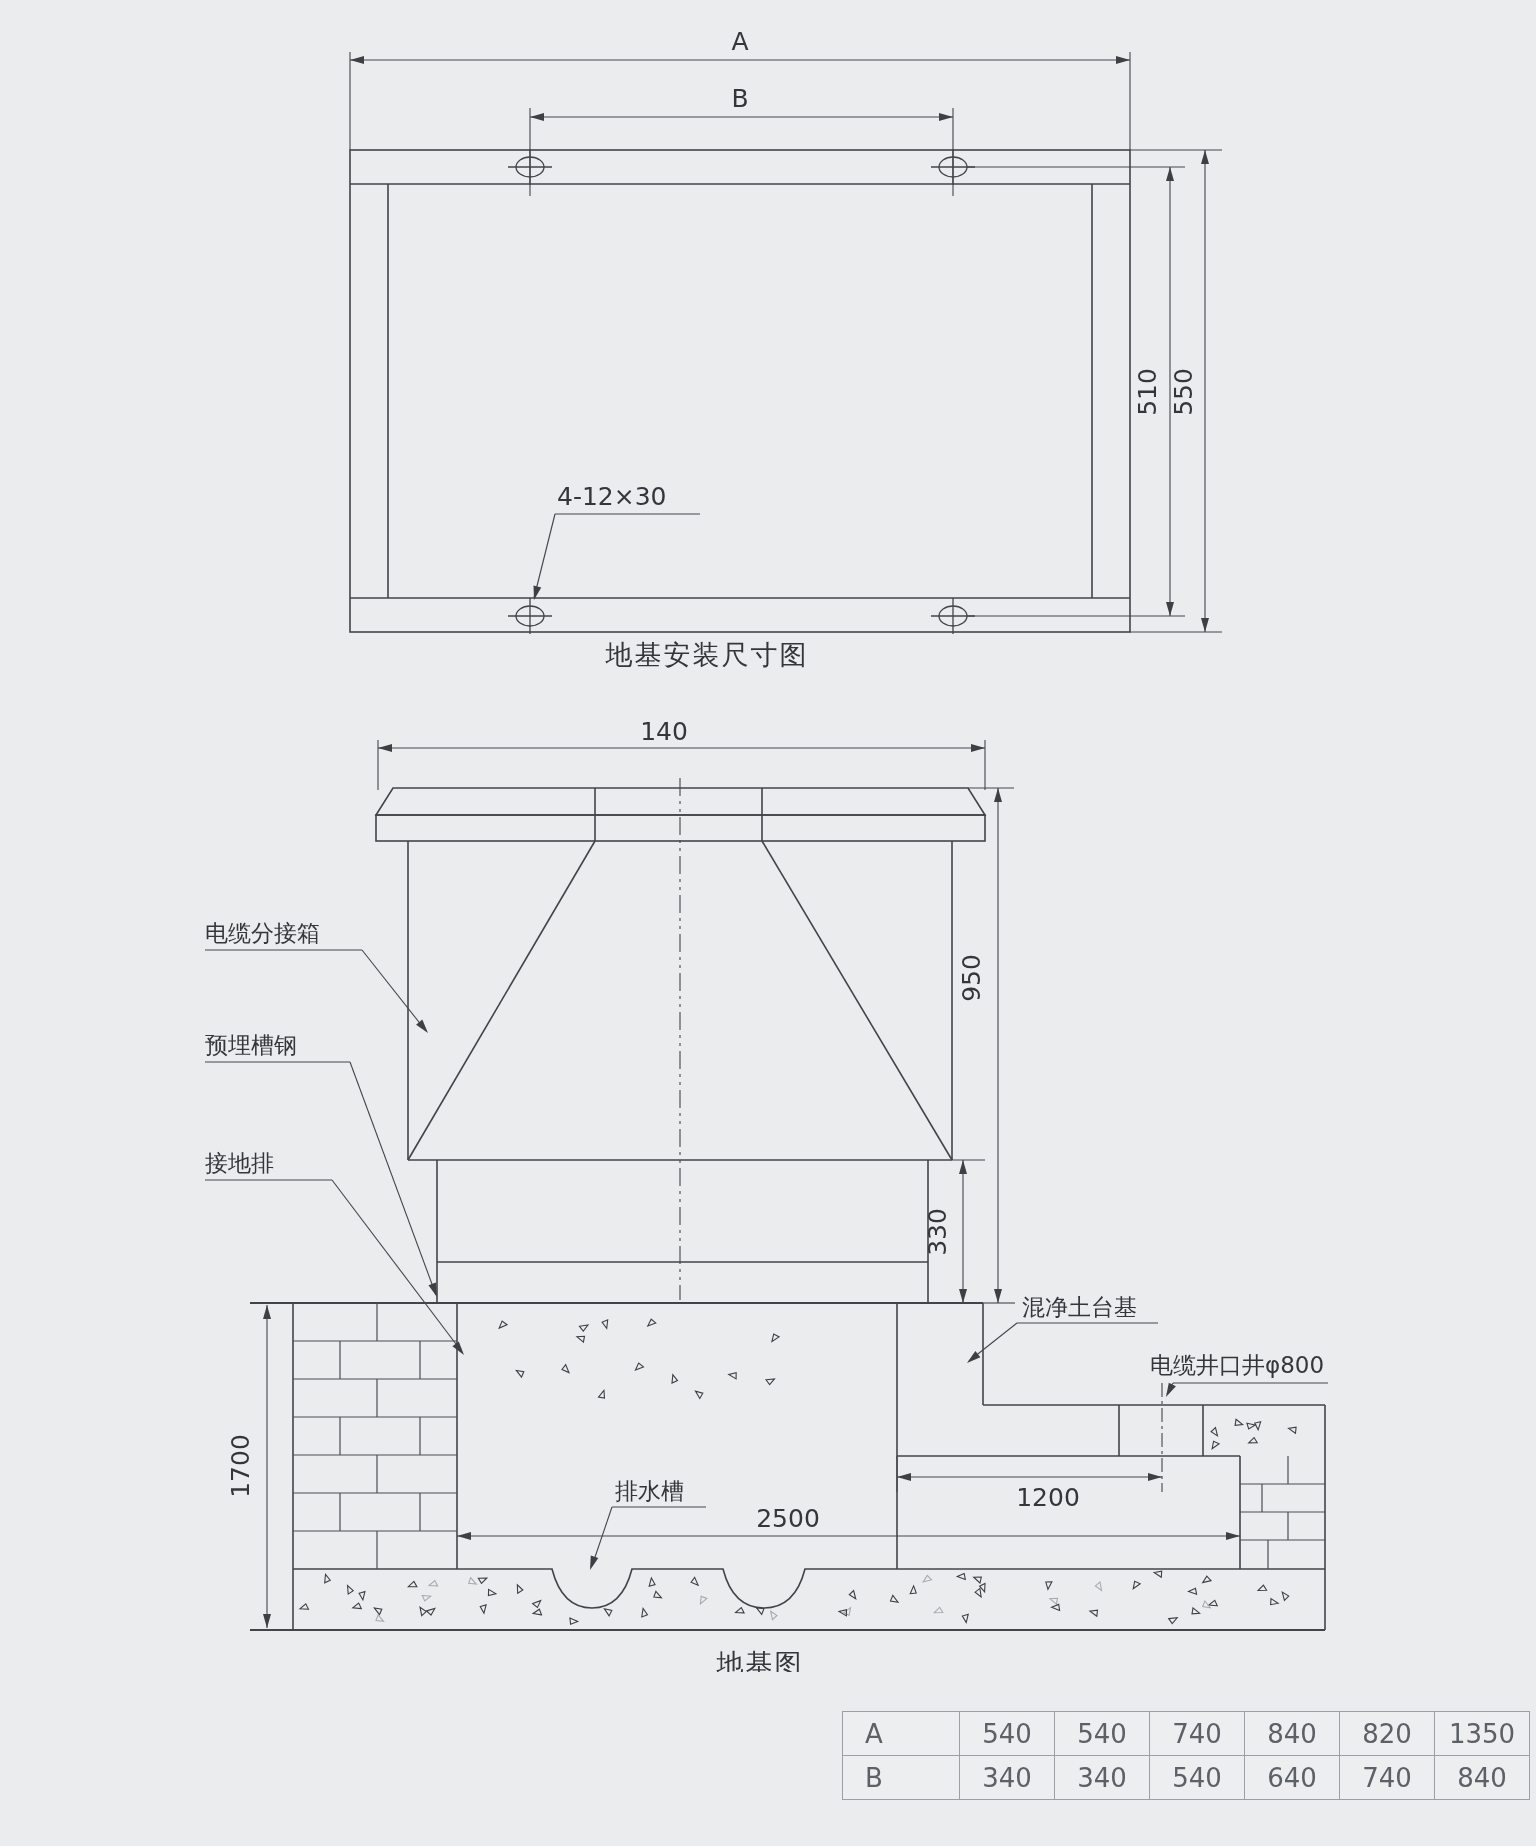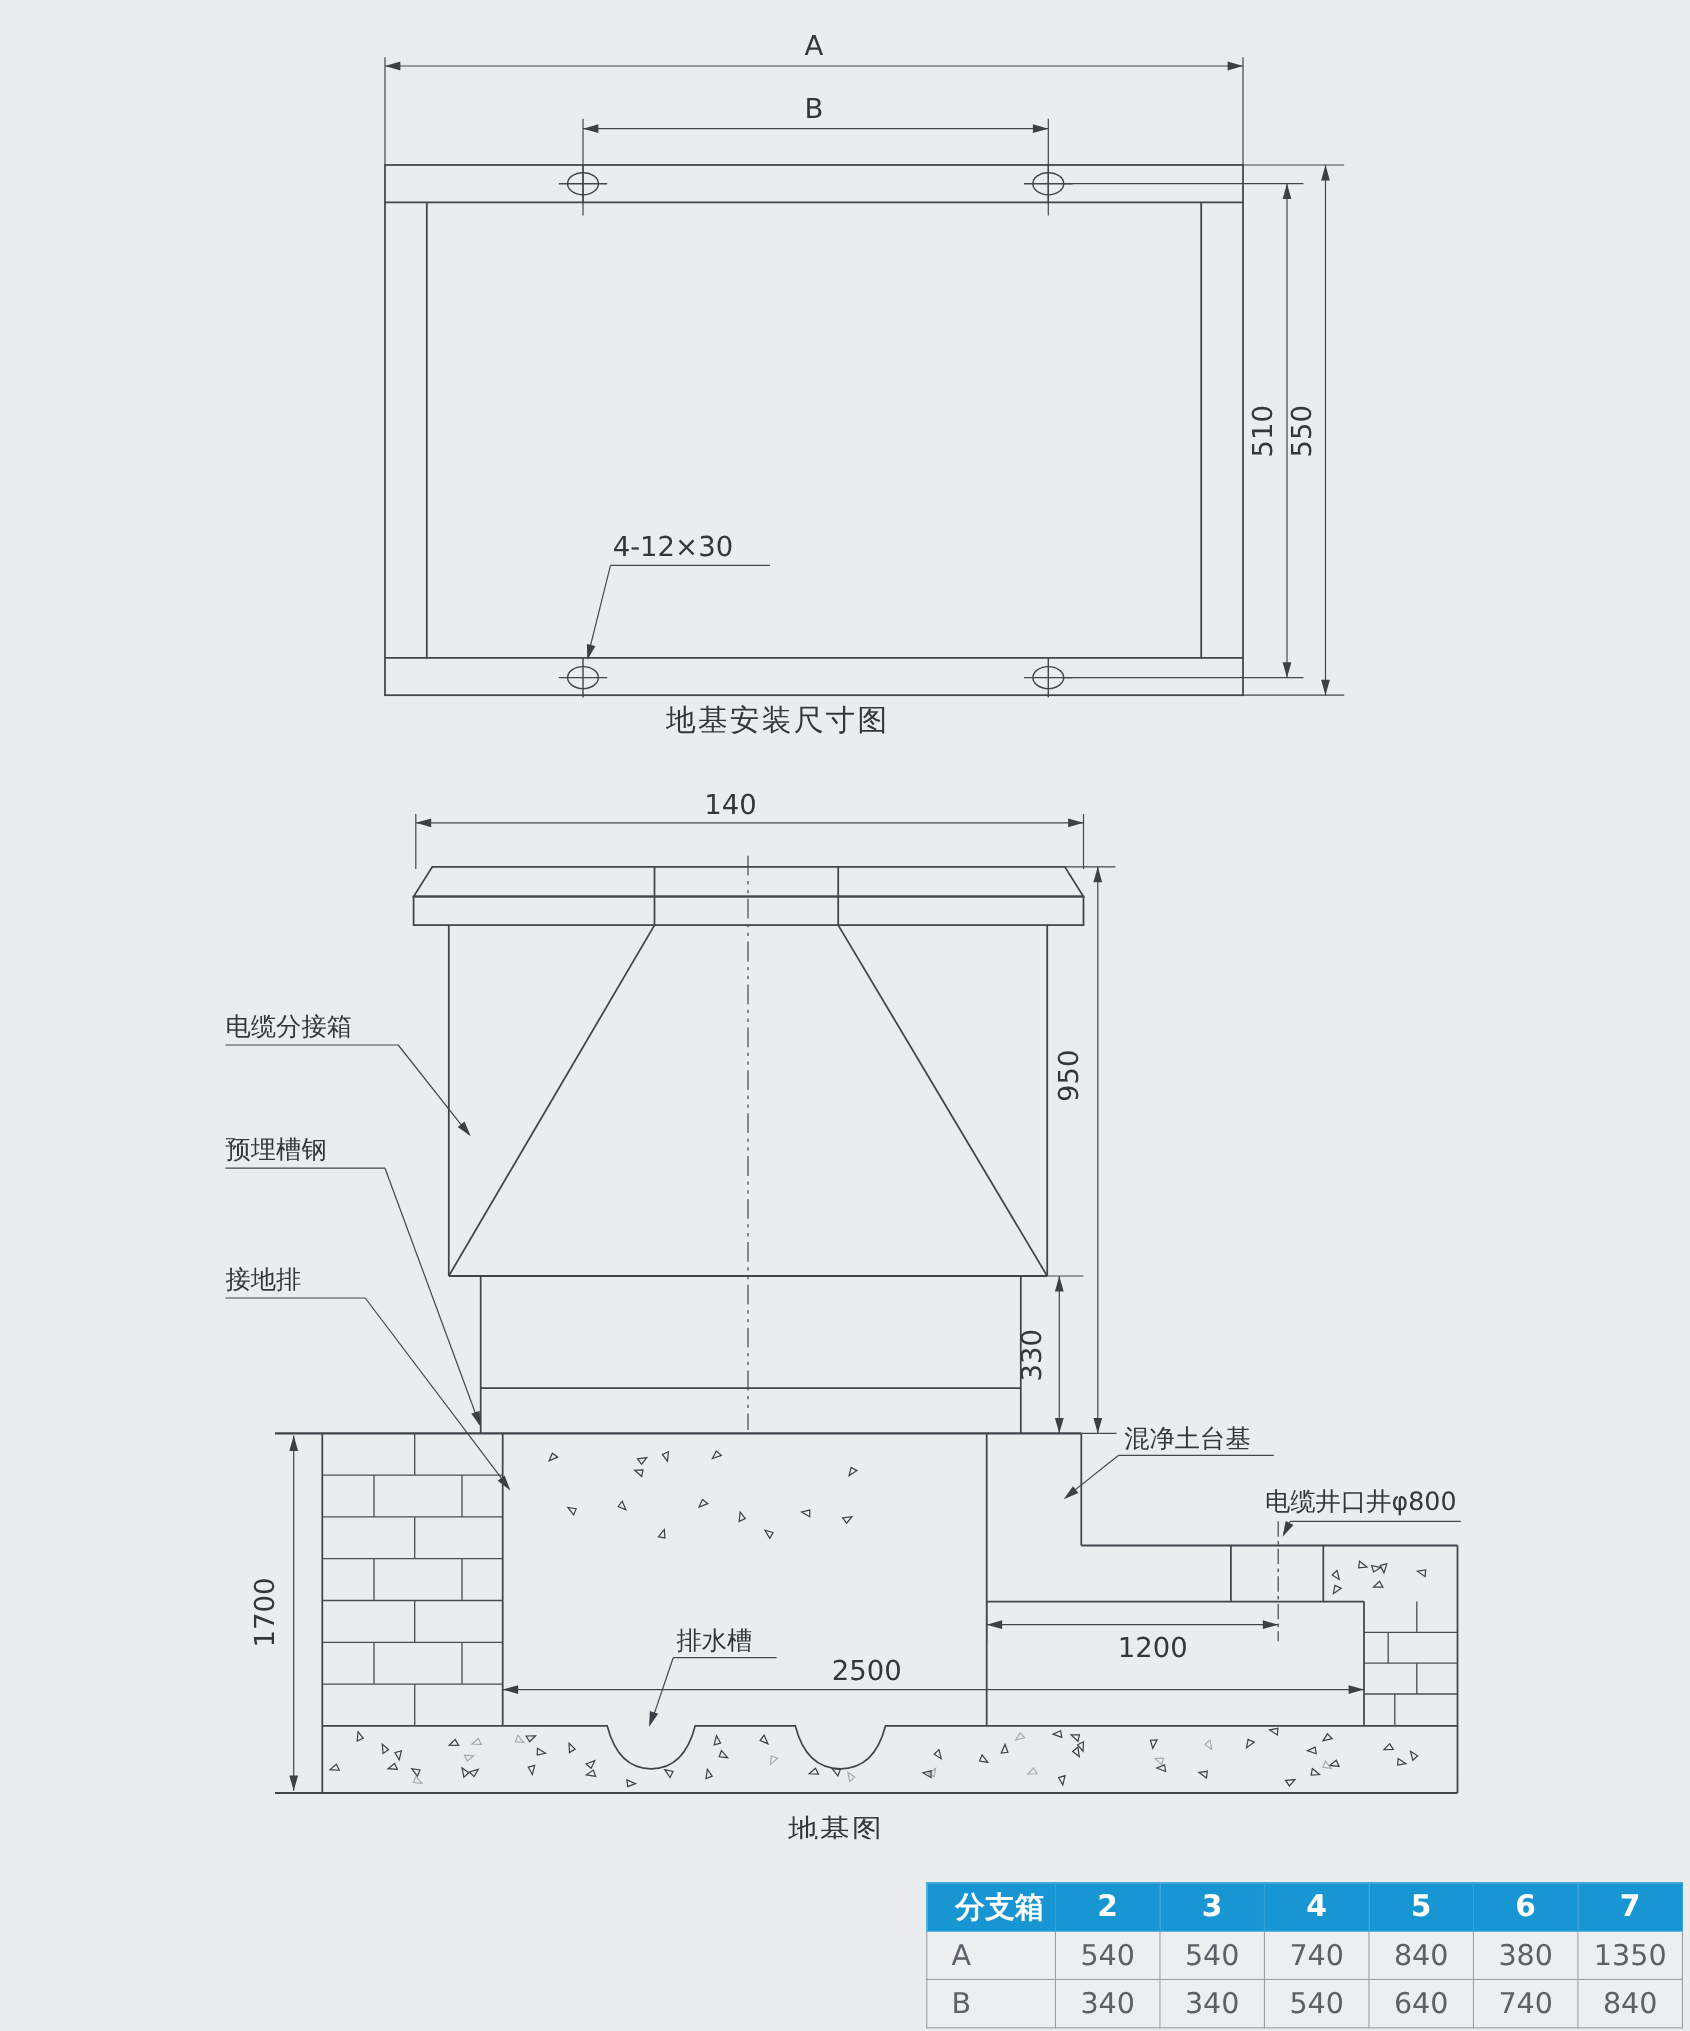--- a/index.html
+++ b/index.html
@@ -517,36 +517,27 @@
   <colgroup>
       <col class="col0">
       <col class="colN">
       <col class="colN">
       <col class="colN">
       <col class="colN">
       <col class="colN">
       <col class="colN">
     </colgroup>
   <tbody>
-      <tr class="hdr">
-    <td class="rowlabel">分支箱</td>
-    <td>2</td>
-    <td>3</td>
-    <td>4</td>
-    <td>5</td>
-    <td>6</td>
-    <td>7</td>
-  </tr>
   <tr>
     <td class="rowlabel">A</td>
     <td>540</td>
     <td>540</td>
     <td>740</td>
     <td>840</td>
-    <td>380</td>
+    <td>820</td>
     <td>1350</td>
   </tr>
   <tr>
     <td class="rowlabel">B</td>
     <td>340</td>
     <td>340</td>
     <td>540</td>
     <td>640</td>
     <td>740</td>
     <td>840</td>

